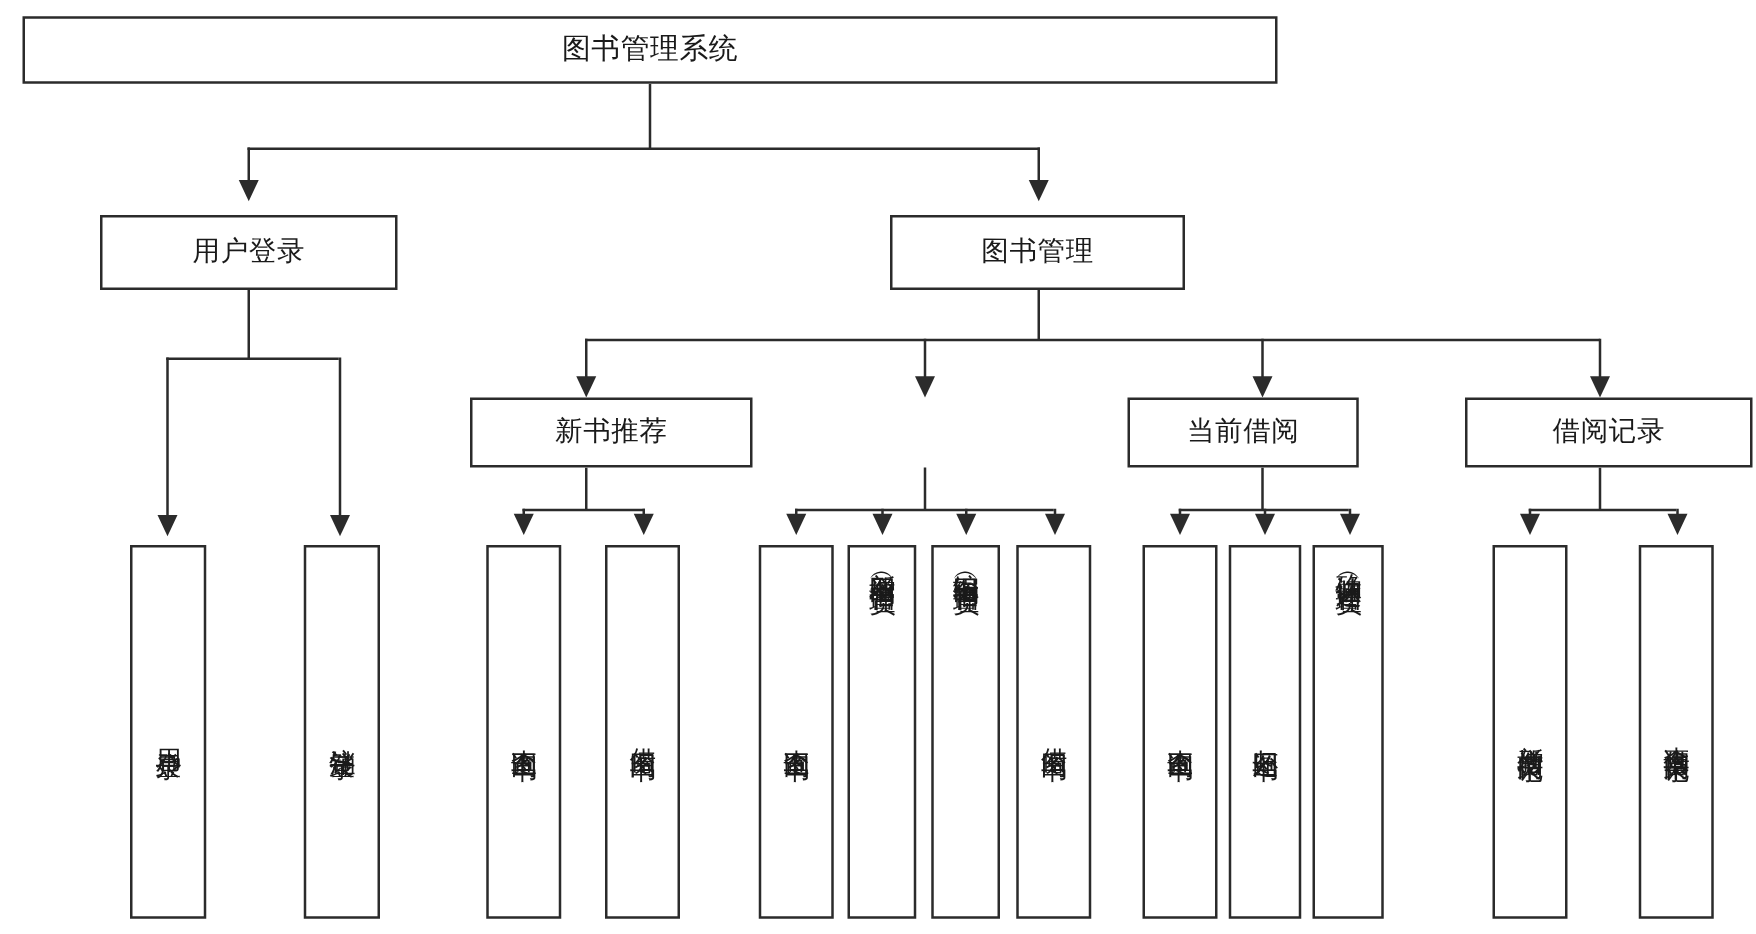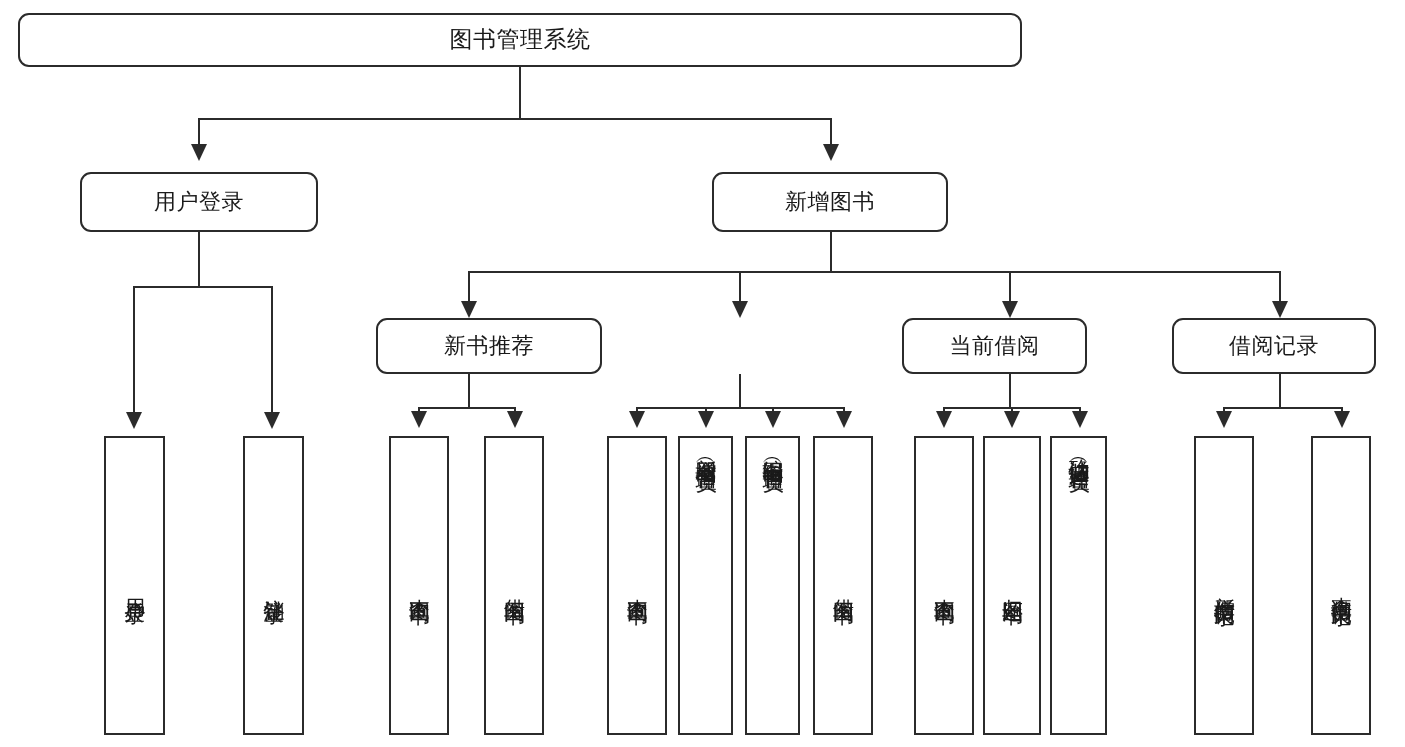--- a/index.html
+++ b/index.html
@@ -30,21 +30,20 @@
   }
   .node-label {
     display: block;
     text-align: center;
     white-space: nowrap;
     letter-spacing: 0.5px;
   }
   
   .node.h {
     padding: 0 6px;
-    border-radius: 11px;
   }
   .node.h .node-label {
     font-size: 22px;
     line-height: 1.1;
   }
   .node.root .node-label {
     font-size: 23px;
   }
   
   .node.v {
@@ -155,30 +154,30 @@
   <div class="arrow" style="left:1334px; top:411px;"></div>
 
   <div class="node h root" style="left:18px; top:13px; width:1004px; height:54px;">
     <span class="node-label">图书管理系统</span>
   </div>
 
   <div class="node h" style="left:80px; top:172px; width:238px; height:60px;">
     <span class="node-label">用户登录</span>
   </div>
   <div class="node h" style="left:712px; top:172px; width:236px; height:60px;">
-    <span class="node-label">新增图书</span>
+    <span class="node-label">图书管理</span>
   </div>
 
   <div class="node h" style="left:376px; top:318px; width:226px; height:56px;">
     <span class="node-label">新书推荐</span>
   </div>
   <div class="node h" style="left:902px; top:318px; width:185px; height:56px;">
     <span class="node-label">当前借阅</span>
   </div>
-  <div class="node h" style="left:1172px; top:318px; width:204px; height:56px;">
+  <div class="node h" style="left:1172px; top:318px; width:230px; height:56px;">
     <span class="node-label">借阅记录</span>
   </div>
 
   <div class="node v" style="left:104px; top:436px; width:61px; height:299px;">
     <span class="node-label">用户登录</span>
   </div>
   <div class="node v" style="left:243px; top:436px; width:61px; height:299px;">
     <span class="node-label">注销登录</span>
   </div>
 

